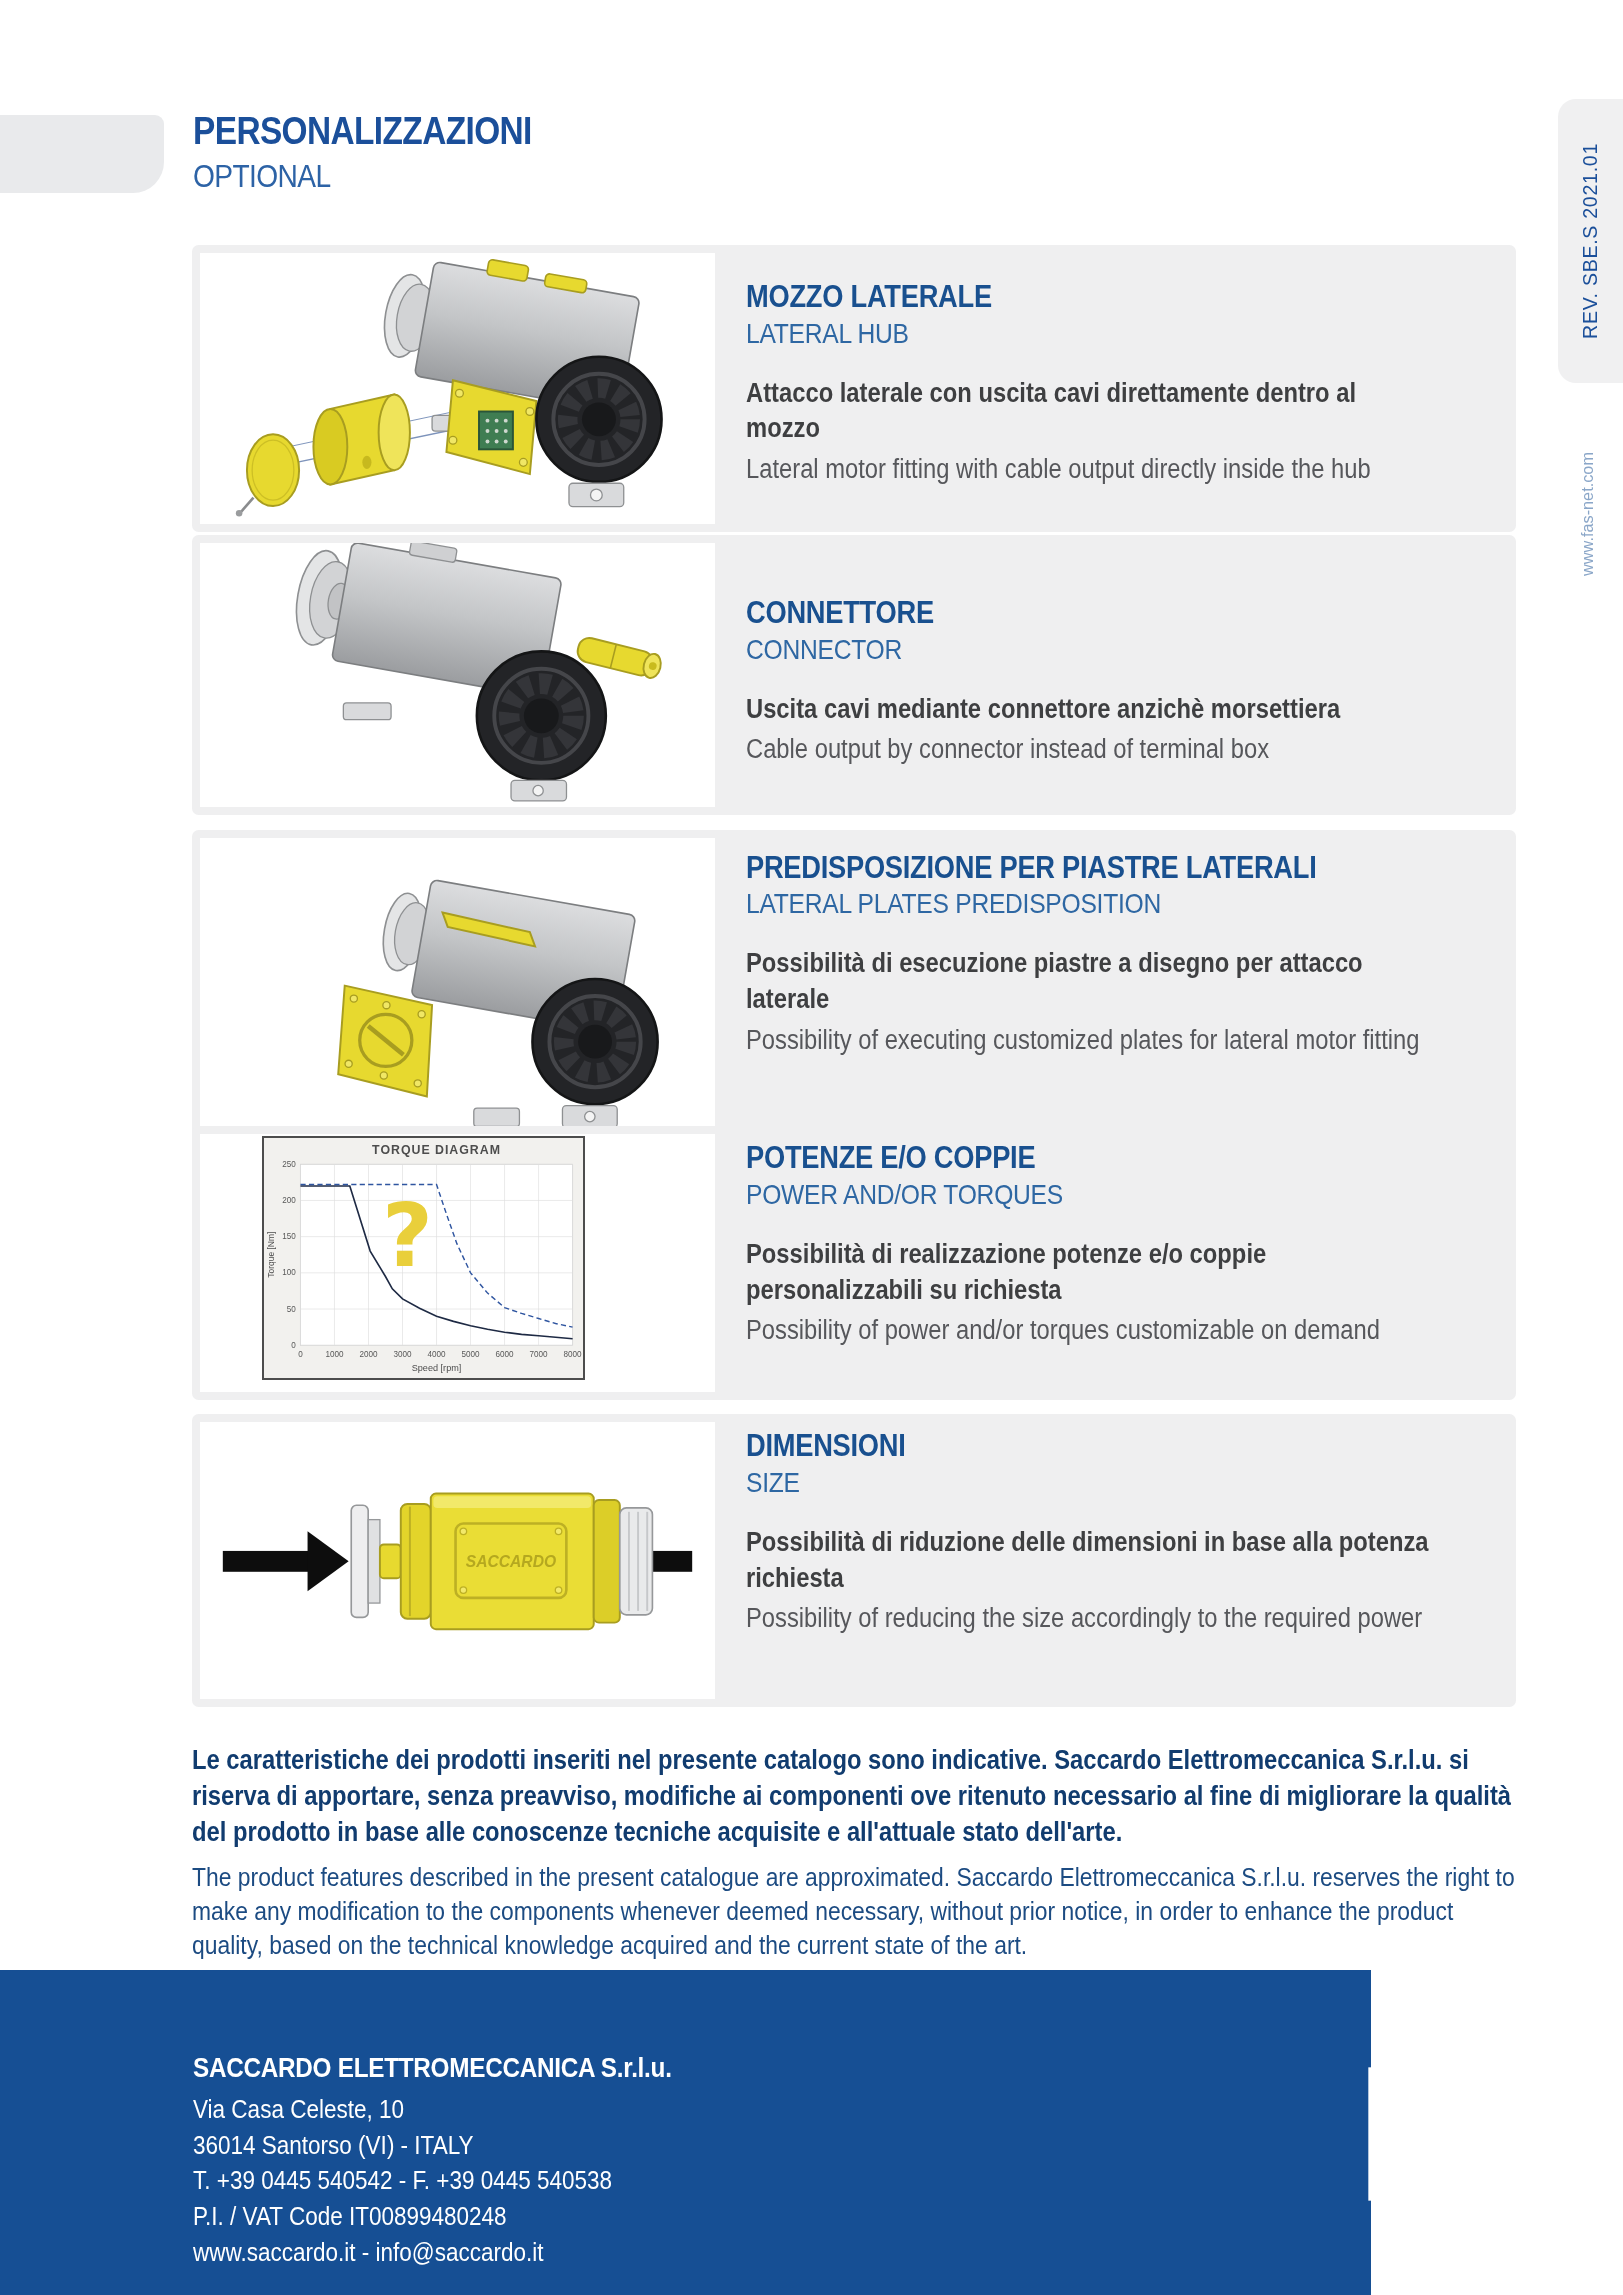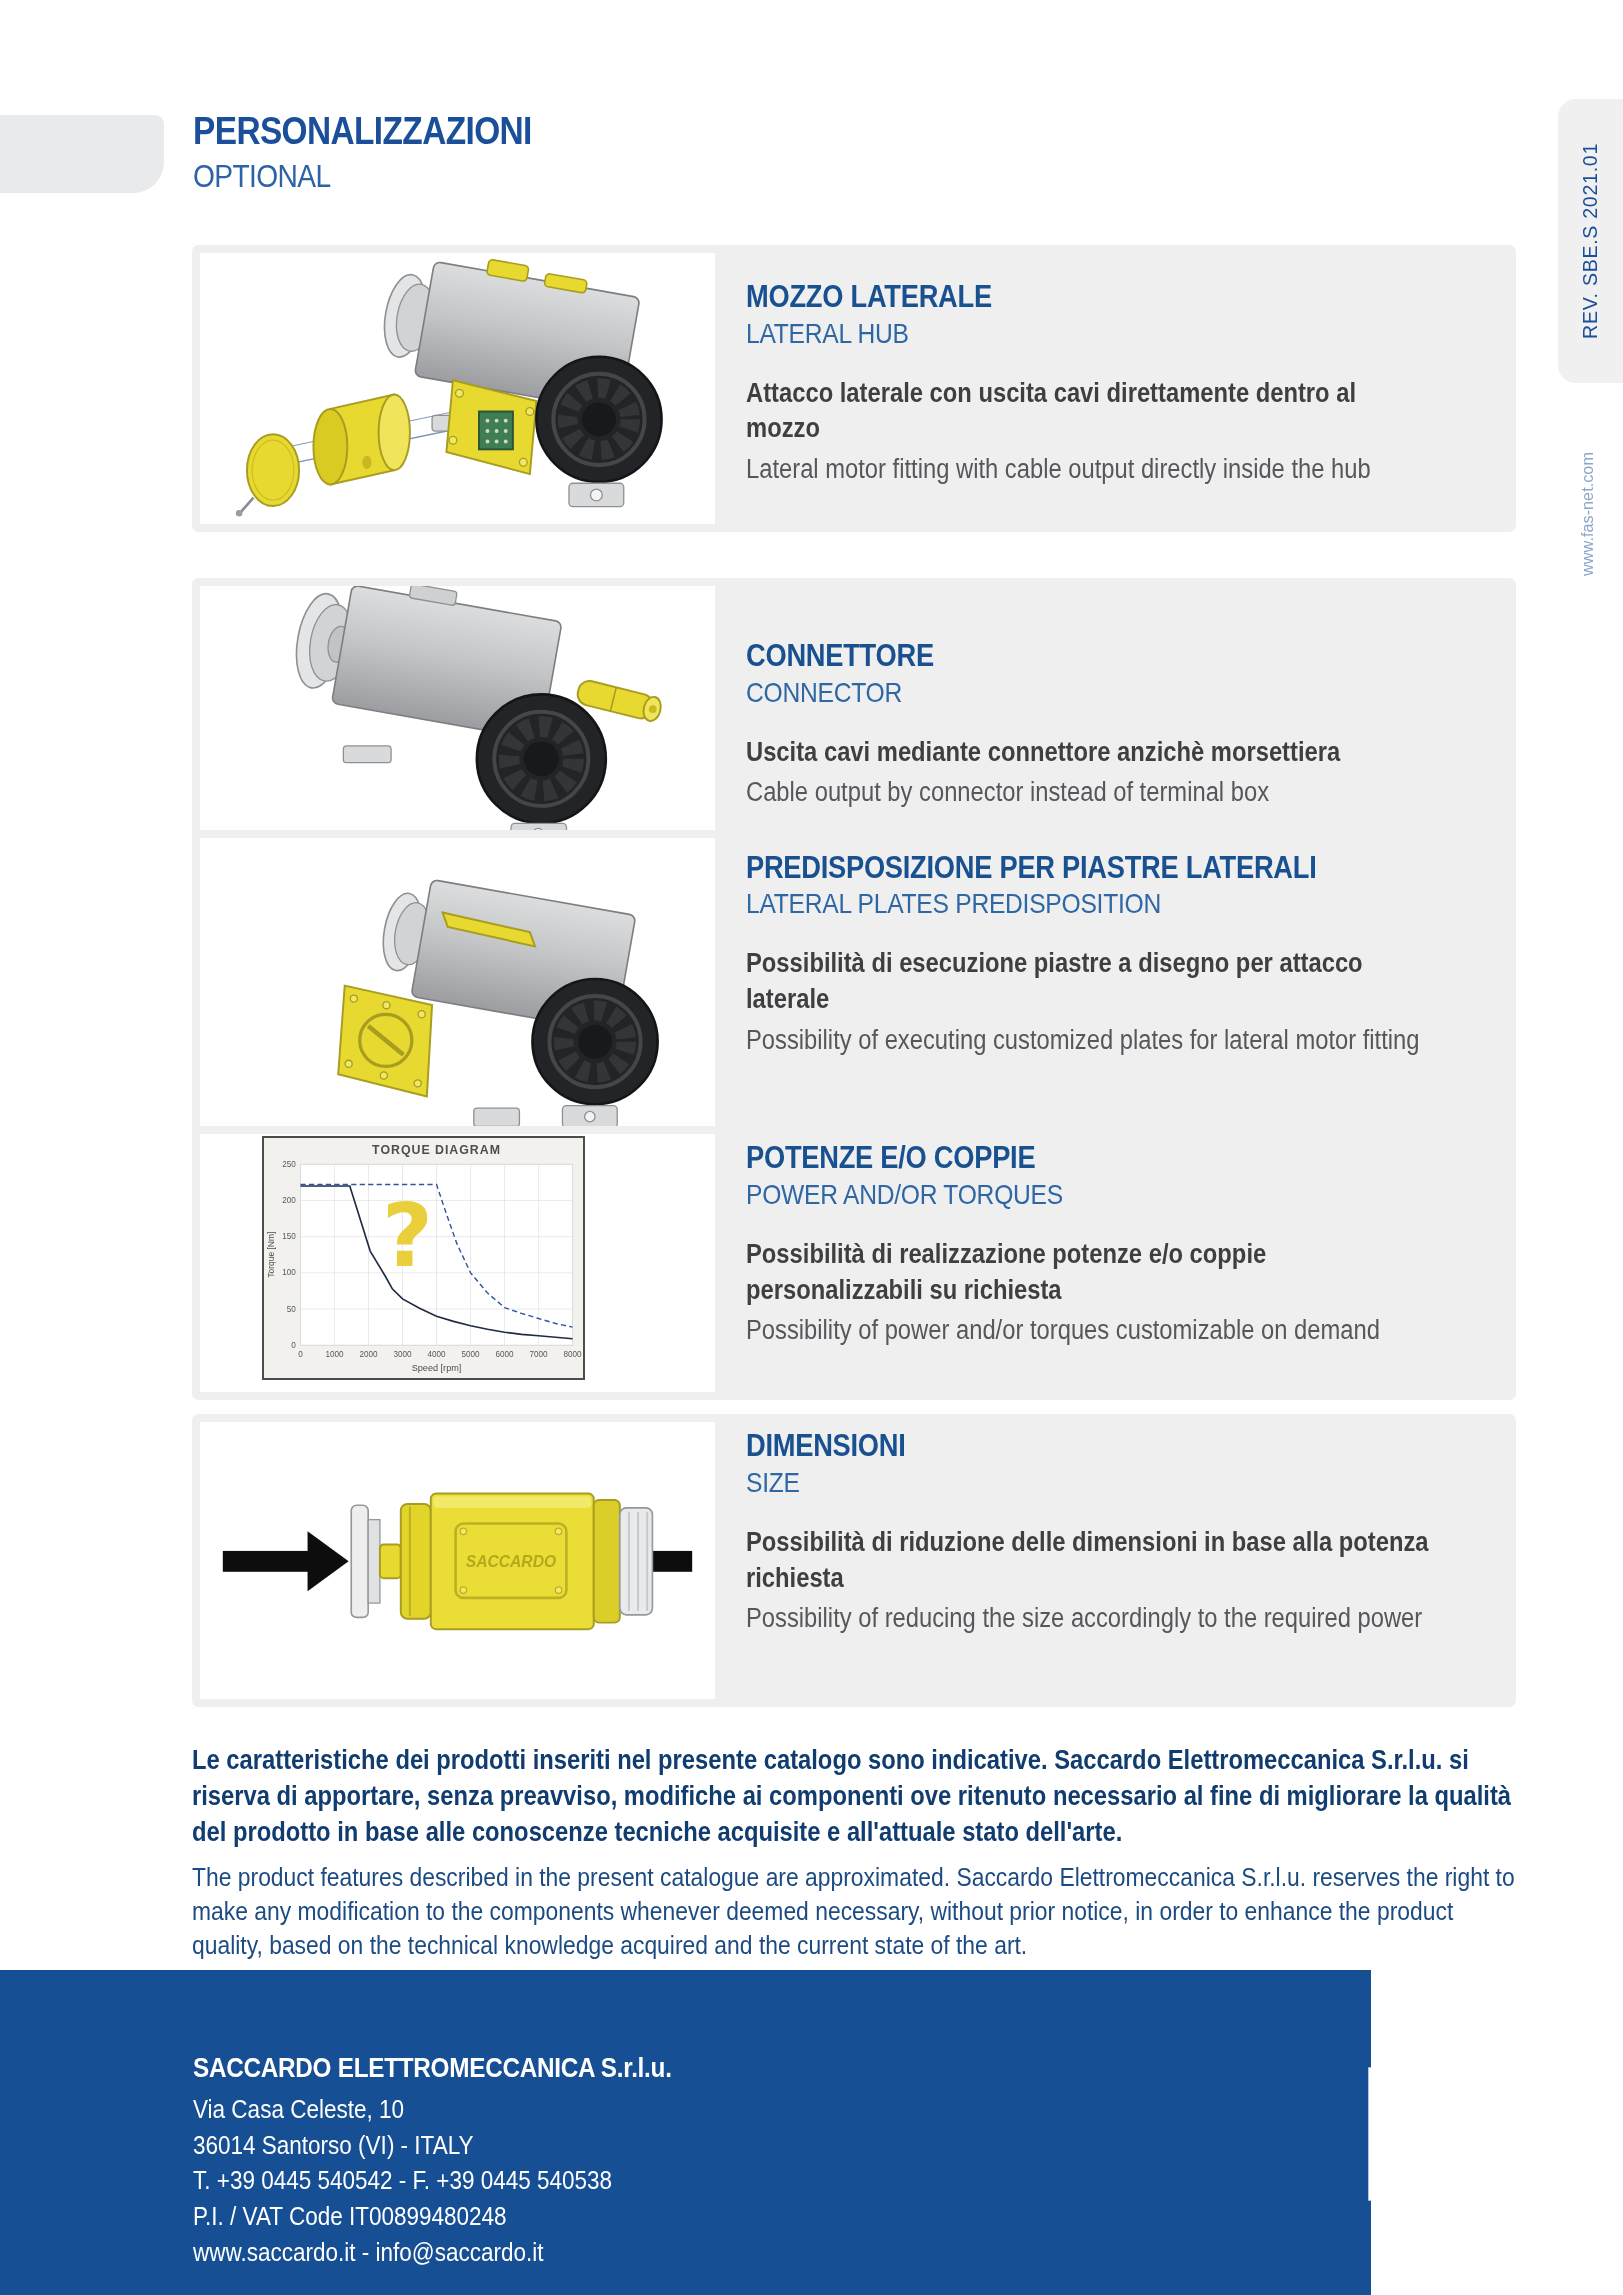--- a/index.html
+++ b/index.html
@@ -110,21 +110,21 @@
       </svg>
     </div>
     <div class="rowtext" style="top:34px;">
       <h3>MOZZO LATERALE</h3>
       <h4>LATERAL HUB</h4>
       <p class="it">Attacco laterale con uscita cavi direttamente dentro al mozzo</p>
       <p class="en">Lateral motor fitting with cable output directly inside the hub</p>
     </div>
   </section>
 
-  <section class="row" style="top:535px;height:280px;margin-top:43px;">
+  <section class="row" style="top:535px;height:280px;">
     <div class="card">
       <svg viewBox="0 0 790 410">
         <defs>
             <linearGradient id="mg2" x1="0" y1="0" x2="0" y2="1">
           <stop offset="0" stop-color="#dcdddf"></stop>
               <stop offset="0.45" stop-color="#c3c5c7"></stop>
               <stop offset="1" stop-color="#9b9da0"></stop>
         </linearGradient>
           </defs>
         <g transform="rotate(10 430 200)">

